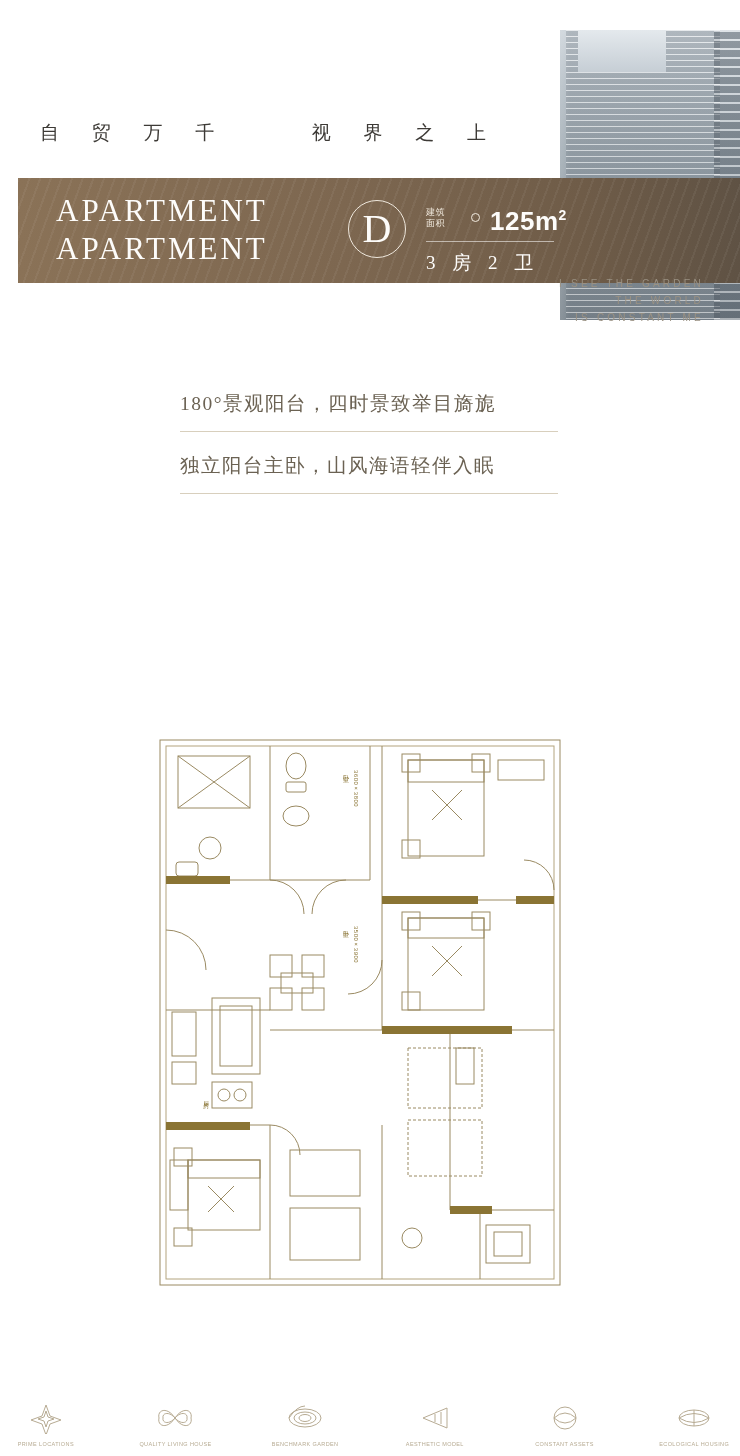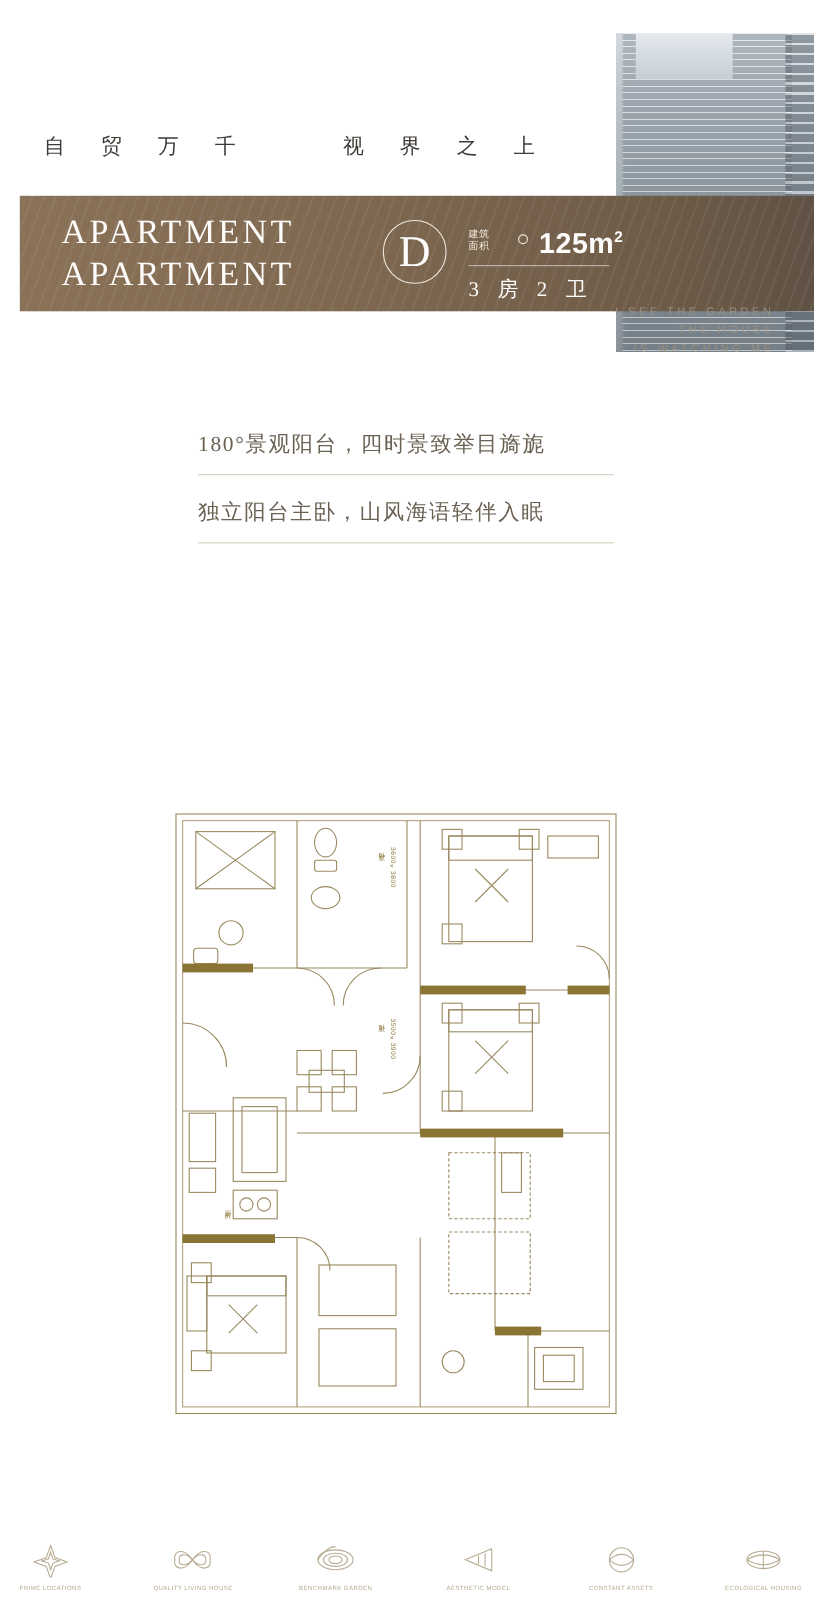--- a/index.html
+++ b/index.html
@@ -287,22 +287,22 @@
             <span>125m</span><sup>2</sup>
           </div>
         </div>
         <div class="spec-rule"></div>
         <div class="spec-rooms">3 房 2 卫</div>
       </div>
     </div>
 
     <div class="eng-slogan">
       <div>I SEE THE GARDEN</div>
-      <div>THE HOUSE</div>
-      <div>IS WATCHING ME</div>
+      <div>THE WORLD</div>
+      <div>IS CONSTANT ME</div>
     </div>
   </div>
 
   <div class="features">
     <div class="feature">180°景观阳台，四时景致举目旖旎</div>
     <div class="feature">独立阳台主卧，山风海语轻伴入眠</div>
   </div>
 
   <div class="plan-wrap">
     <svg class="plan-svg" width="432" height="570" viewBox="0 0 432 570" xmlns="http://www.w3.org/2000/svg">

